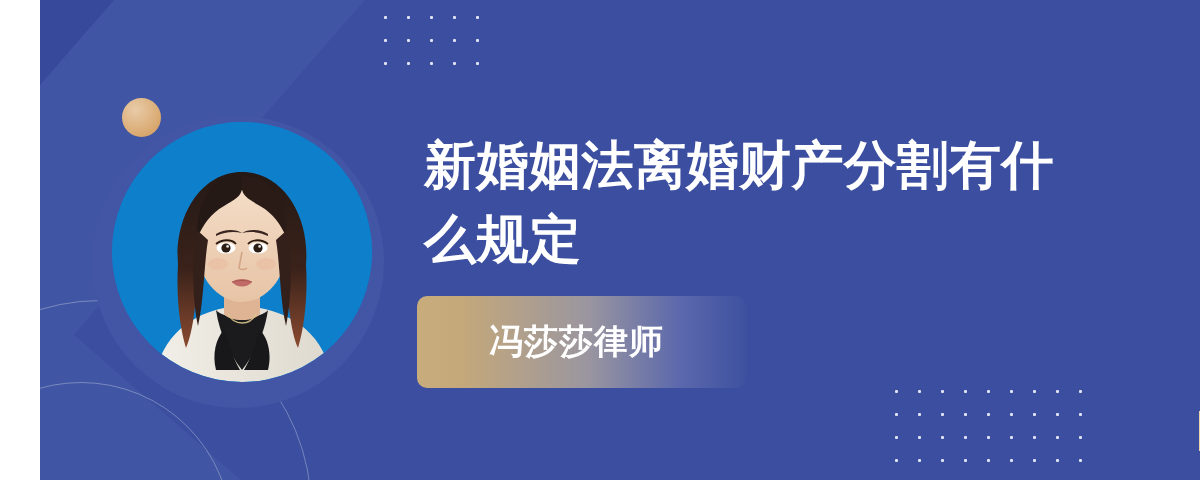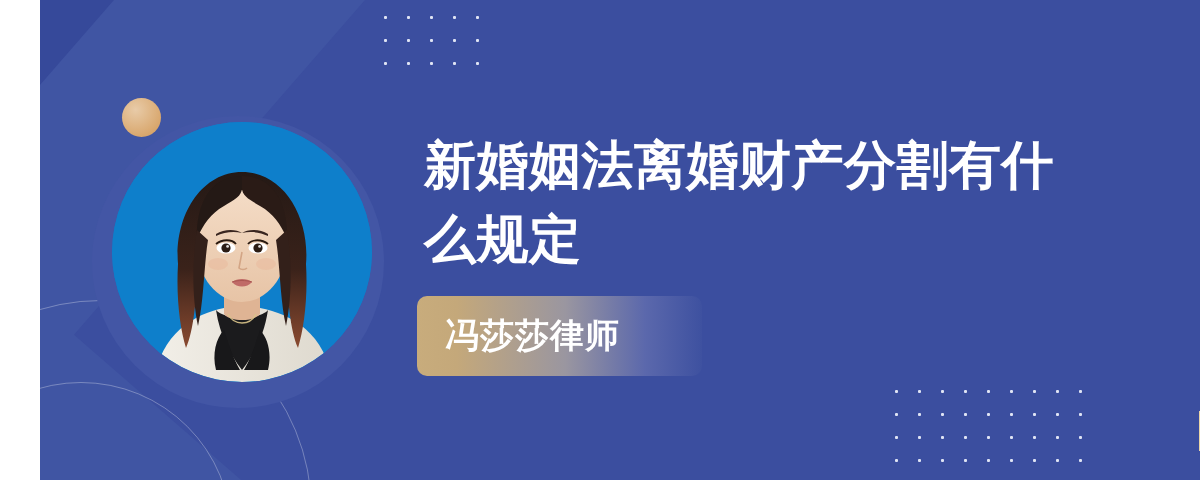--- a/index.html
+++ b/index.html
@@ -166,25 +166,26 @@
     font-weight: bold;
     letter-spacing: 0.5px;
     white-space: pre-wrap;
   }
 
   .name-badge {
     position: absolute;
     left: 377px;
     top: 296px;
     width: 285px;
-    height: 80px;
+    height: 92px;
     border-radius: 10px;
     background: linear-gradient(90deg, #C8AC7C 0%, #C4A87A 14%, #9A96A0 52%, #5B68AC 80%, #3E51A0 100%);
     display: flex;
     align-items: center;
+    padding-left: 44px;
   }
   .name-badge-label {
     color: #ffffff;
     font-size: 34px;
     font-weight: bold;
     letter-spacing: 1px;
     margin-left: 28px;
     white-space: nowrap;
   }
 </style>

